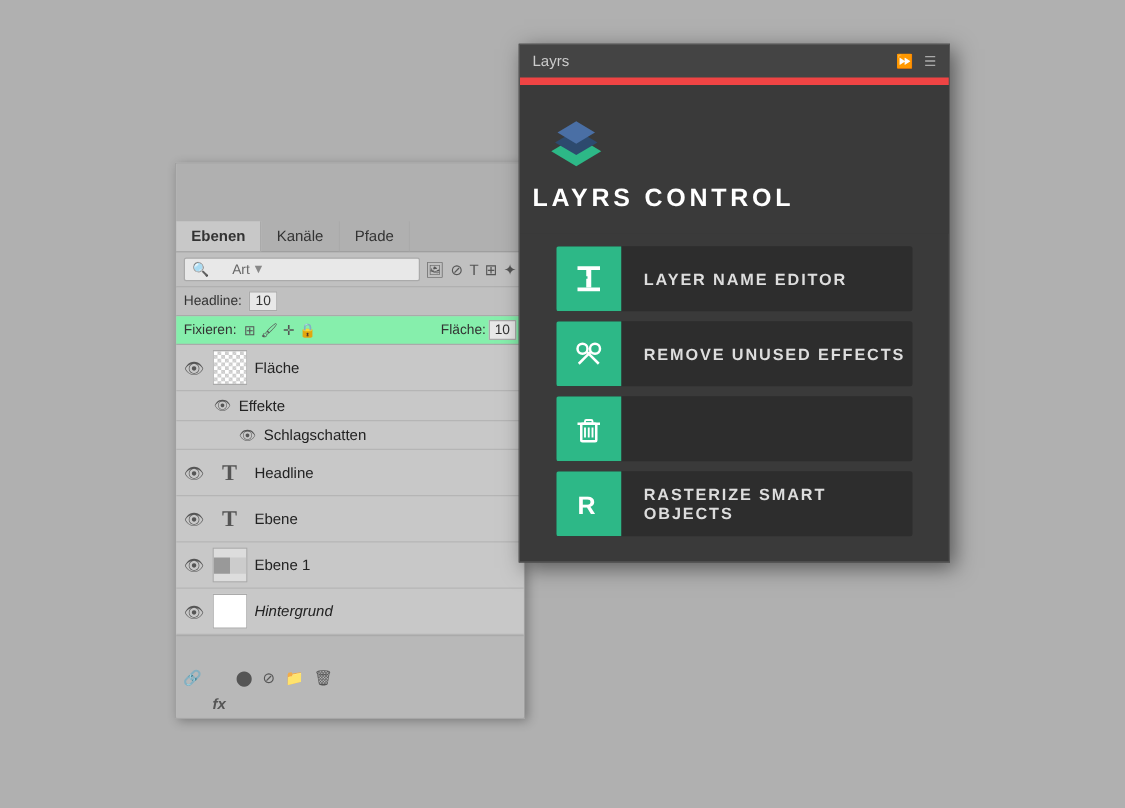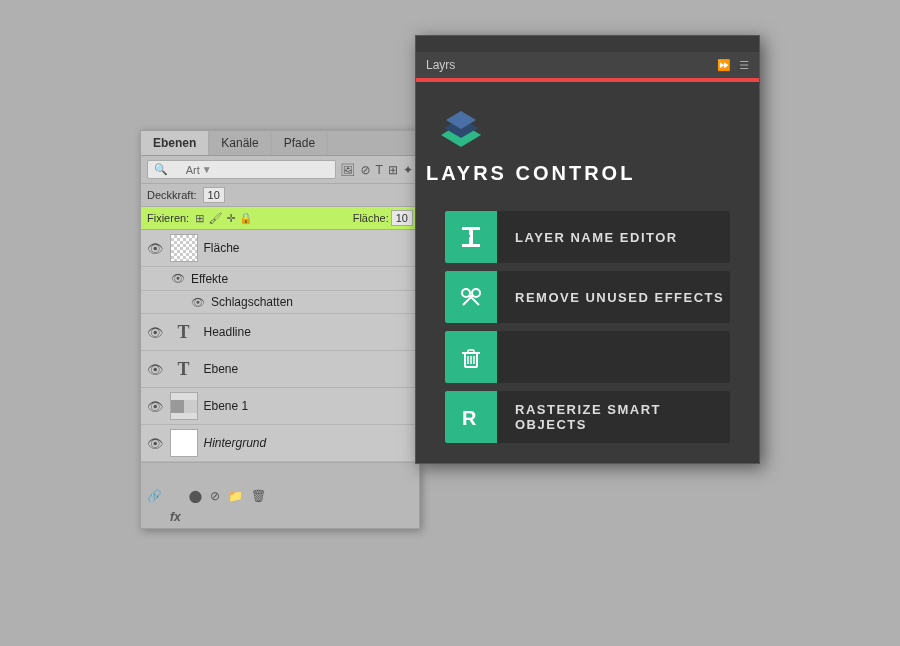--- a/index.html
+++ b/index.html
@@ -27,20 +27,21 @@
       display: flex;
       background: #b0b0b0;
       border-bottom: 1px solid #999;
     }
     .ps-tab {
       padding: 5px 12px;
       font-size: 12px;
       color: #333;
       cursor: pointer;
       border-right: 1px solid #aaa;
+      margin-top: 46px;
     }
     .ps-tab.active {
       background: #c8c8c8;
       font-weight: bold;
     }
 
     .ps-search-bar {
       display: flex;
       align-items: center;
       padding: 4px 6px;
@@ -85,21 +86,21 @@
       border-radius: 2px;
       padding: 1px 4px;
       font-size: 11px;
       flex: 1;
     }
 
     .ps-fix-bar {
       display: flex;
       align-items: center;
       padding: 3px 6px;
-      background: #bef264;
+      background: #86efac;
       border-bottom: 1px solid #aaa;
       font-size: 11px;
       color: #333;
       gap: 6px;
     }
     .ps-fix-icons {
       display: flex;
       gap: 4px;
     }
     .ps-fix-icon {
@@ -207,22 +208,21 @@
       border: 1px solid #555;
       box-shadow: 4px 4px 16px rgba(0,0,0,0.5);
     }
 
     .layrs-titlebar {
       display: flex;
       align-items: center;
       justify-content: space-between;
       padding: 6px 10px;
       background: #444;
-      border-bottom: 4px solid #ef4444;
-      margin-top: 16px;
+      border-bottom: 6px solid #ef4444;
     }
     .layrs-title-text {
       font-size: 12px;
       color: #ccc;
     }
     .layrs-title-icons {
       display: flex;
       gap: 8px;
       align-items: center;
     }
@@ -316,21 +316,21 @@
     <div class="ps-icon-row">
       <span class="ps-icon">🖼</span>
       <span class="ps-icon">⊘</span>
       <span class="ps-icon">T</span>
       <span class="ps-icon">⊞</span>
       <span class="ps-icon">✦</span>
     </div>
   </div>
 
   <div class="ps-blending">
-    <span>Deckkraft:</span>
+    <span>Headline:</span>
     <span style="background:#e8e8e8; border:1px solid #aaa; padding:1px 4px; font-size:11px;">10</span>
   </div>
 
   <div class="ps-fix-bar">
     <span>Fixieren:</span>
     <div class="ps-fix-icons">
       <span class="ps-fix-icon">⊞</span>
       <span class="ps-fix-icon">🖌</span>
       <span class="ps-fix-icon">✛</span>
       <span class="ps-fix-icon">🔒</span>

